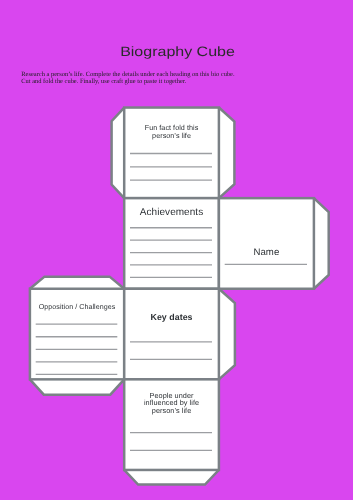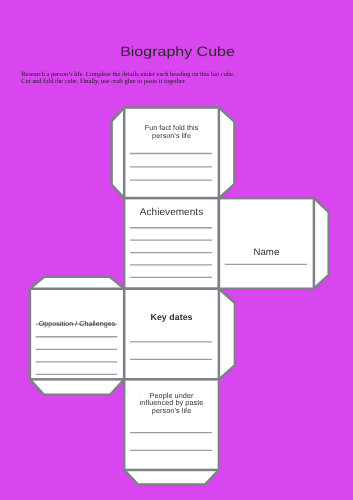--- a/index.html
+++ b/index.html
@@ -78,26 +78,26 @@
       <div class="face-heading" style="left: 124.2px; top: 124px; width: 94.7px; font-size: 7.2px; line-height: 8.45px;">
         <div>Fun fact fold this</div>
         <div>person’s life</div>
       </div>
       <div class="face-heading" style="left: 124.2px; top: 208.6px; width: 94.7px; font-size: 10px; line-height: 8.45px;">
         <div>Achievements</div>
       </div>
       <div class="face-heading" style="left: 218.9px; top: 222px; width: 95px; font-size: 9.6px; line-height: 8.45px; margin-top: 27px;">
         <div>Name</div>
       </div>
-      <div class="face-heading" style="left: 29.9px; top: 303.3px; width: 94.3px; font-size: 7.1px; line-height: 8.45px; margin-top: 17px;">
+      <div class="face-heading" style="left: 29.9px; top: 303.3px; width: 94.3px; font-size: 7.1px; line-height: 8.45px;">
         <div>Opposition / Challenges</div>
       </div>
       <div class="face-heading" style="left: 124.2px; top: 313px; width: 94.7px; font-size: 8.8px; line-height: 8.45px; font-weight: bold;">
         <div>Key dates</div>
       </div>
       <div class="face-heading" style="left: 124.2px; top: 391.8px; width: 94.7px; font-size: 7.3px; line-height: 7.6px;">
         <div>People under</div>
-        <div>influenced by paste</div>
+        <div>influenced by life</div>
         <div>person’s life</div>
       </div>
     </div>
 
 </div>
 
 </body></html>

